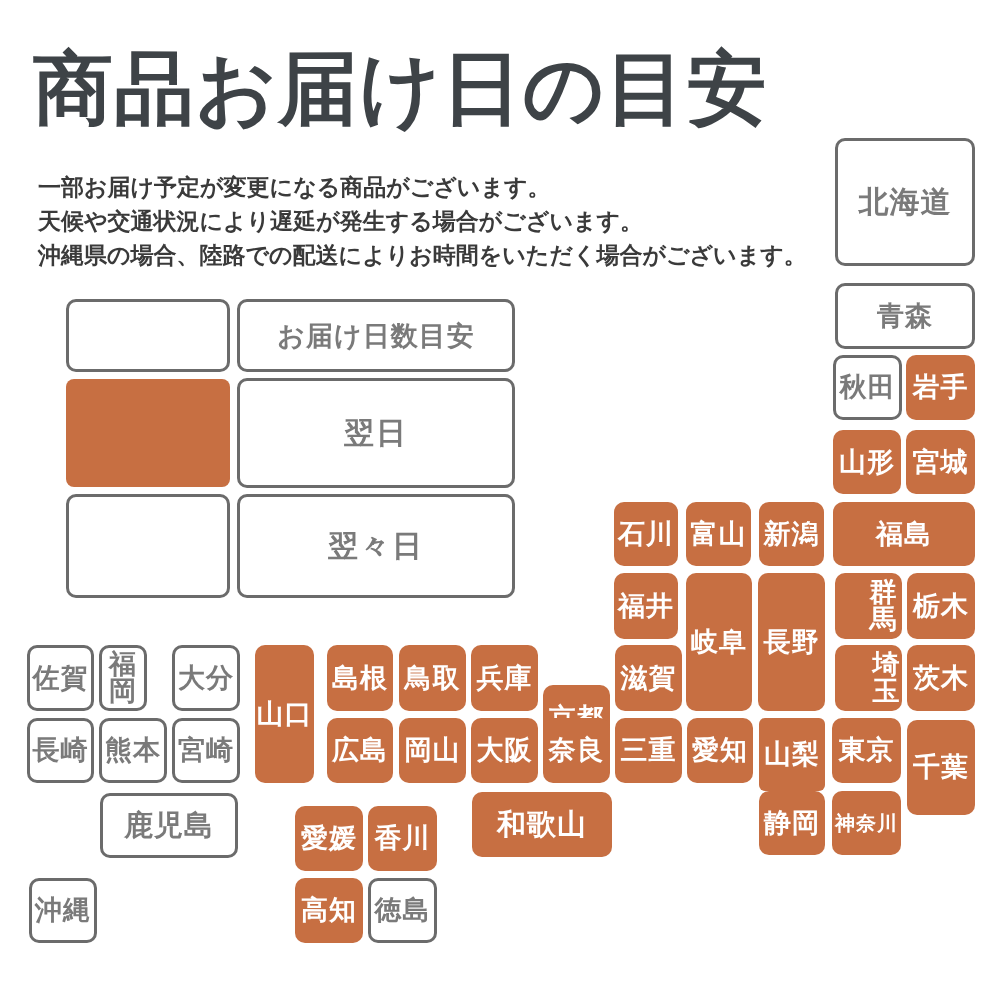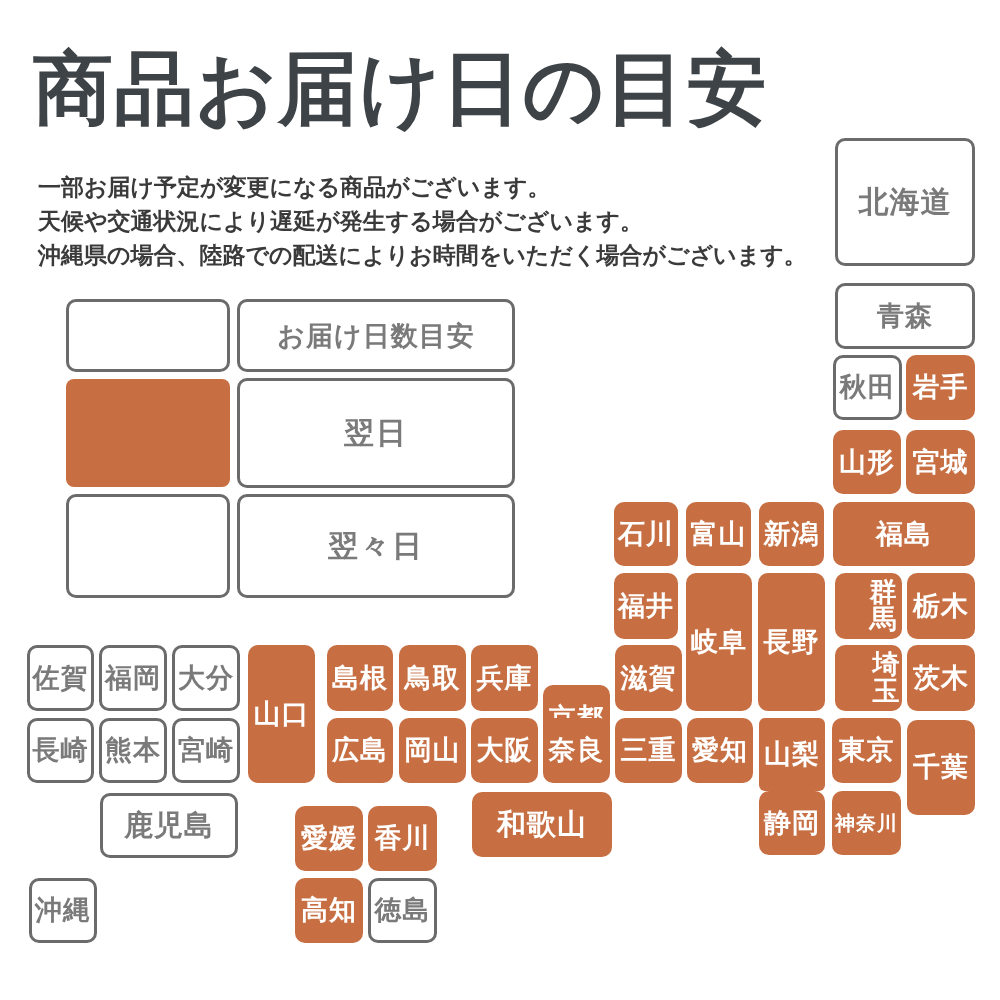--- a/index.html
+++ b/index.html
@@ -73,23 +73,23 @@
       <div class="box pref filled" style="left: 614px; top: 502px; width: 64px; height: 64px;">石川</div>
       <div class="box pref filled" style="left: 686px; top: 502px; width: 65px; height: 64px;">富山</div>
       <div class="box pref filled" style="left: 759px; top: 502px; width: 65px; height: 64px;">新潟</div>
       <div class="box pref filled" style="left: 833px; top: 502px; width: 142px; height: 64px;">福島</div>
       <div class="box pref filled" style="left: 614px; top: 573px; width: 64px; height: 66px;">福井</div>
       <div class="box pref filled" style="left: 686px; top: 573px; width: 66px; height: 138px;">岐阜</div>
       <div class="box pref filled" style="left: 758px; top: 573px; width: 67px; height: 138px;">長野</div>
       <div class="box pref filled" style="left: 835px; top: 573px; width: 67px; height: 66px; padding-left: 30px;">群馬</div>
       <div class="box pref filled" style="left: 907px; top: 573px; width: 68px; height: 66px;">栃木</div>
       <div class="box pref outlined" style="left: 27px; top: 645px; width: 67px; height: 66px;">佐賀</div>
-      <div class="box pref outlined" style="left: 99px; top: 645px; width: 68px; height: 66px;">福岡</div>
+      <div class="box pref outlined" style="left: 99px; top: 645px; width: 48px; height: 66px;">福岡</div>
       <div class="box pref outlined" style="left: 172px; top: 645px; width: 68px; height: 66px;">大分</div>
-      <div class="box pref filled" style="left: 248px; top: 645px; width: 67px; height: 138px;">山口</div>
+      <div class="box pref filled" style="left: 255px; top: 645px; width: 59px; height: 138px;">山口</div>
       <div class="box pref filled" style="left: 327px; top: 645px; width: 66px; height: 66px;">島根</div>
       <div class="box pref filled" style="left: 399px; top: 645px; width: 67px; height: 66px;">鳥取</div>
       <div class="box pref filled" style="left: 471px; top: 645px; width: 67px; height: 66px;">兵庫</div>
       <div class="box pref filled" style="left: 543px; top: 645px; width: 67px; height: 66px; margin-top: 40px;">京都</div>
       <div class="box pref filled" style="left: 615px; top: 645px; width: 67px; height: 66px;">滋賀</div>
       <div class="box pref filled" style="left: 835px; top: 645px; width: 67px; height: 66px; padding-left: 36px;">埼玉</div>
       <div class="box pref filled" style="left: 907px; top: 645px; width: 68px; height: 66px;">茨木</div>
       <div class="box pref outlined" style="left: 27px; top: 718px; width: 67px; height: 65px;">長崎</div>
       <div class="box pref outlined" style="left: 99px; top: 718px; width: 68px; height: 65px;">熊本</div>
       <div class="box pref outlined" style="left: 172px; top: 718px; width: 68px; height: 65px;">宮崎</div>

